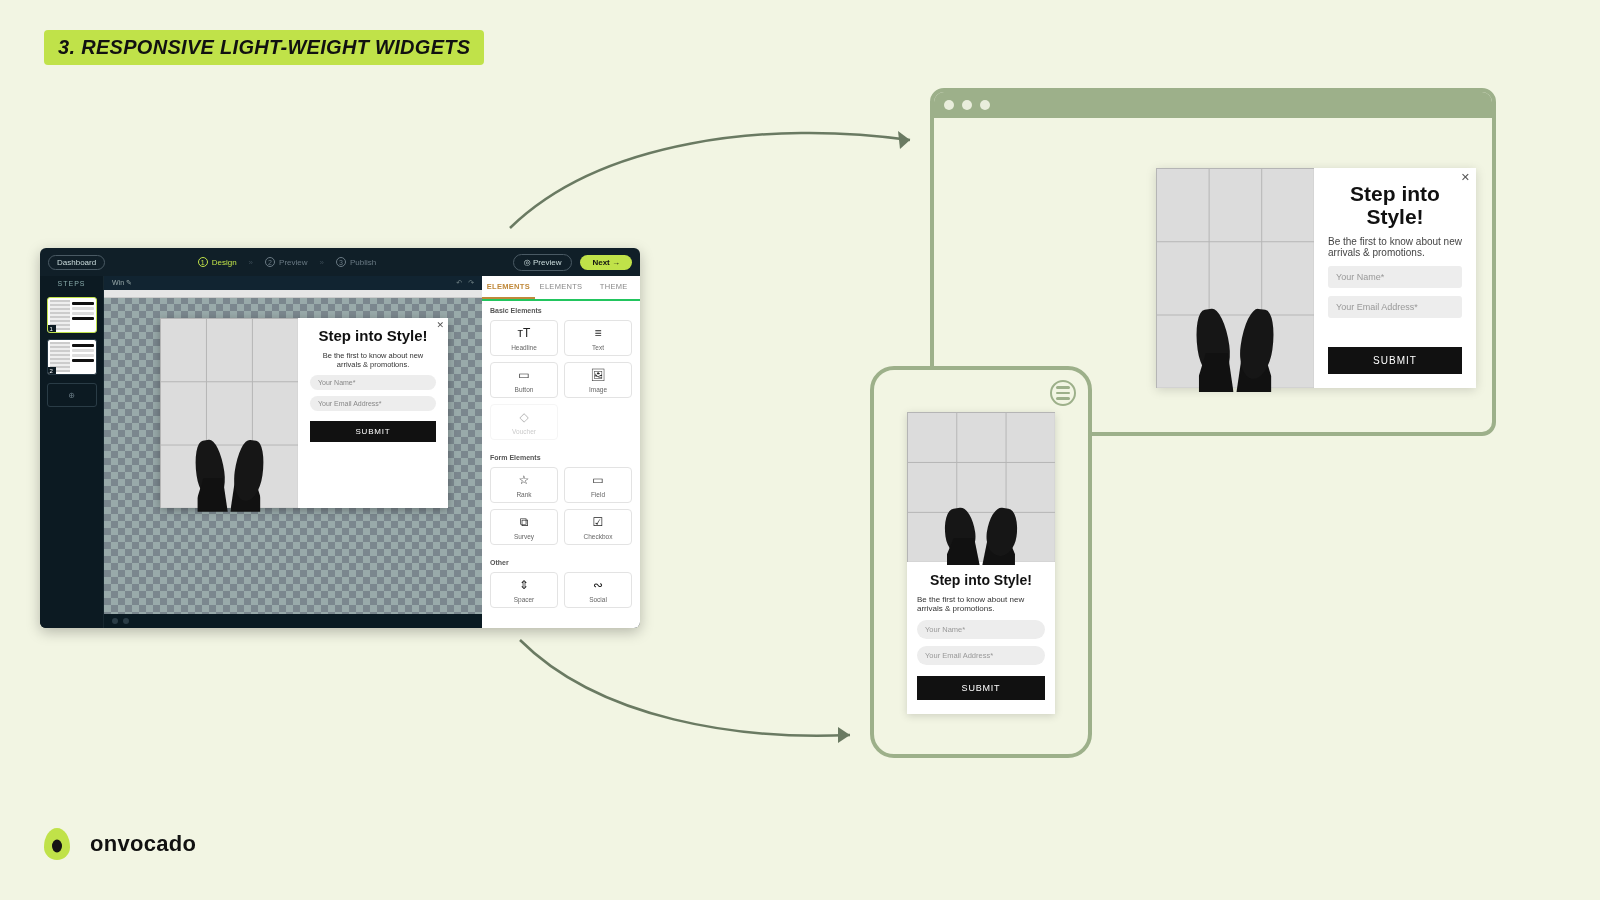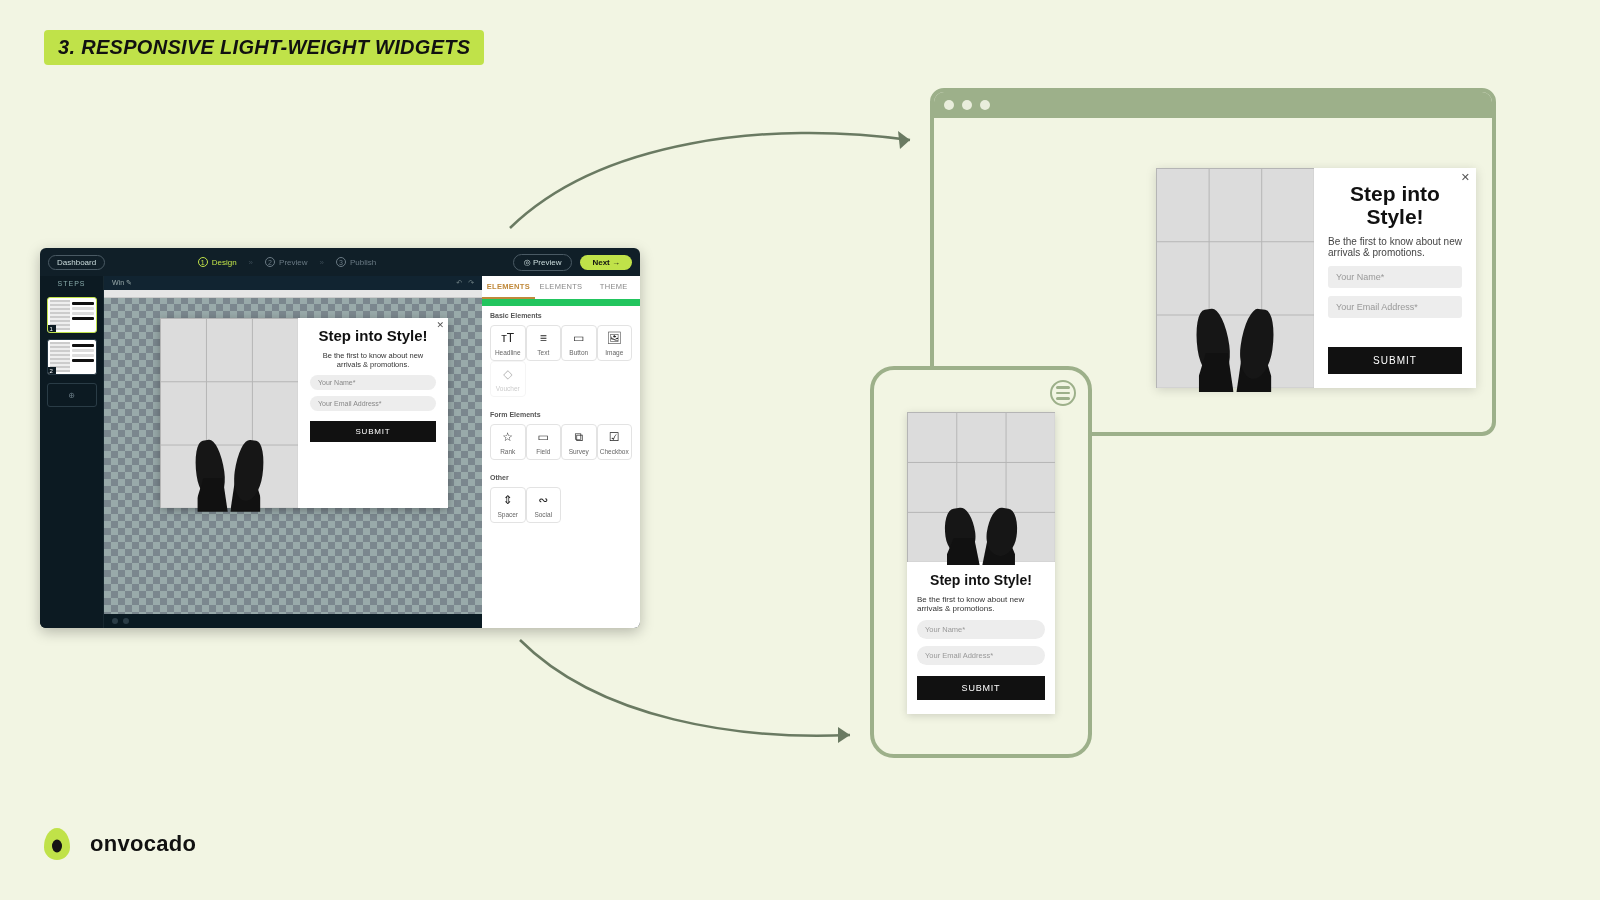--- a/index.html
+++ b/index.html
@@ -119,25 +119,25 @@
   .dev-thumb .mini.mobile{width:14px;}
 
   .status-dots{height:14px;flex:0 0 14px;background:#0a1a22;display:flex;align-items:center;padding:0 8px;gap:5px;}
   .status-dots span{width:6px;height:6px;border-radius:50%;background:#2b3d47;}
 
   
   .side-panel {
     width:158px; flex:0 0 158px; background:#fff; color:#222;
     display:flex; flex-direction:column; font-size:8px;
   }
-  .sp-tabs{ display:flex; border-bottom:7px solid #22c55e;}
+  .sp-tabs{ display:flex; border-bottom:2px solid #22c55e;}
   .sp-tabs div{ flex:1; text-align:center; padding:6px 0; font-size:7.5px; color:#888; letter-spacing:.3px;}
   .sp-tabs div.on{ color:#c0893a; border-bottom:2px solid #c0893a; font-weight:600;}
   .sp-sec{ padding:6px 8px 2px; font-size:7px; color:#555; font-weight:600;}
-  .sp-grid{ display:grid; grid-template-columns:repeat(4,1fr); gap:0; padding:4px 8px 8px;} 
+  .sp-grid{ display:grid; grid-template-columns:repeat(2,1fr); gap:6px; padding:4px 8px 8px;} 
   .tile{ border:1px solid #e3e3e3; border-radius:4px; display:flex; flex-direction:column; align-items:center; gap:3px; padding:4px 0;}
   .tile .glyph{ width:100%; height:16px; display:flex;align-items:center;justify-content:center; font-size:12px;}
   .tile .lbl{ font-size:6.5px; color:#666;}
   .tile.dis{ opacity:.35;}
 
   
   .shoe-art {
     position: relative; width: 100%; height: 100%;
     background:
       linear-gradient(#b5b5b5 1px, transparent 1px) 0 0/100% 33.3%,

